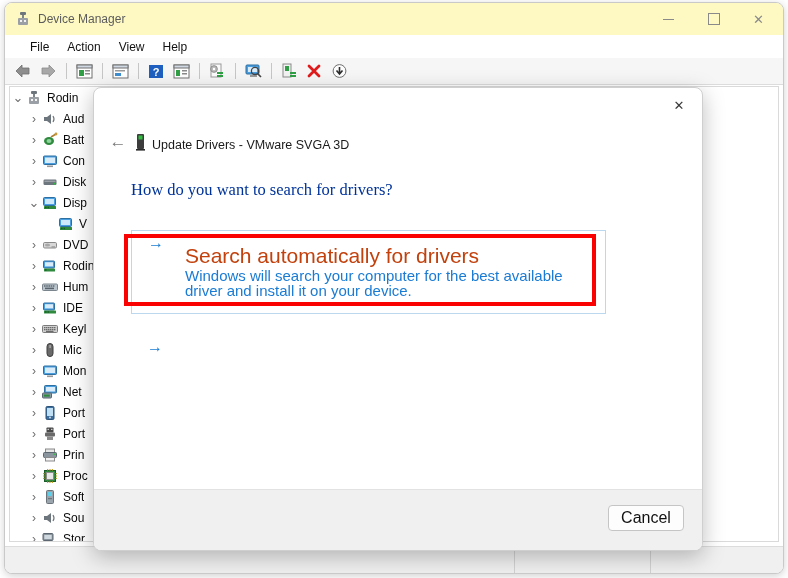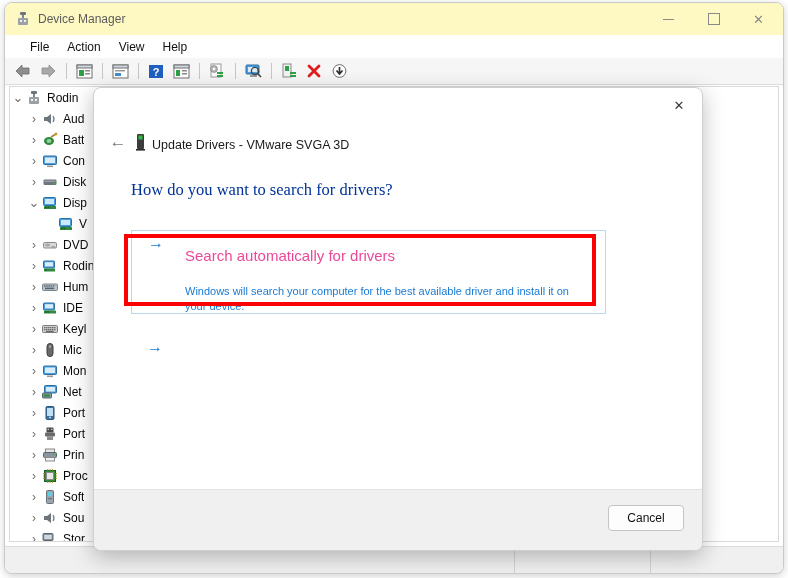--- a/index.html
+++ b/index.html
@@ -188,28 +188,28 @@
   }
   .choice-arrow {
     position: absolute;
     left: 16px; top: 1px;
     font-size: 16px; color: #1a7bd4;
     line-height: 21px;
   }
   #choice-1 .choice-arrow { top: 0; }
   .choice-inner { padding-left: 37px; }
   .choice-title {
-    font-size: 15px; color: #ec4899;
+    font-size: 21px; color: #c2410c;
     line-height: 21px;
     white-space: nowrap;
   }
   .choice-desc {
-    font-size: 11px; color: #1a7bd4;
+    font-size: 15px; color: #1a7bd4;
     line-height: 15px;
-    margin-top: 18px;
+    margin-top: 2px;
     max-width: 398px;
   }
 
   
   #annotation {
     position: absolute;
     left: 30px; top: 146px;
     width: 472px; height: 72px;
     border: 4px solid #fb0202;
     box-sizing: border-box;
@@ -222,21 +222,21 @@
     width: 100%; height: 60px;
     background: #f0f0f0;
     border-top: 1px solid #e2e2e2;
   }
   #cancel-button {
     position: absolute; right: 18px; top: 15px;
     width: 76px; height: 26px;
     background: #fdfdfd;
     border: 1px solid #c5c5c5;
     border-radius: 4px;
-    font-size: 12px; color: #111111;
+    font-size: 16px; color: #111111;
     font-family: "Liberation Sans", sans-serif;
     display: flex; align-items: center; justify-content: center;
     cursor: default;
   }
 </style>
 </head>
 <body>
 
 <div id="window">
 

